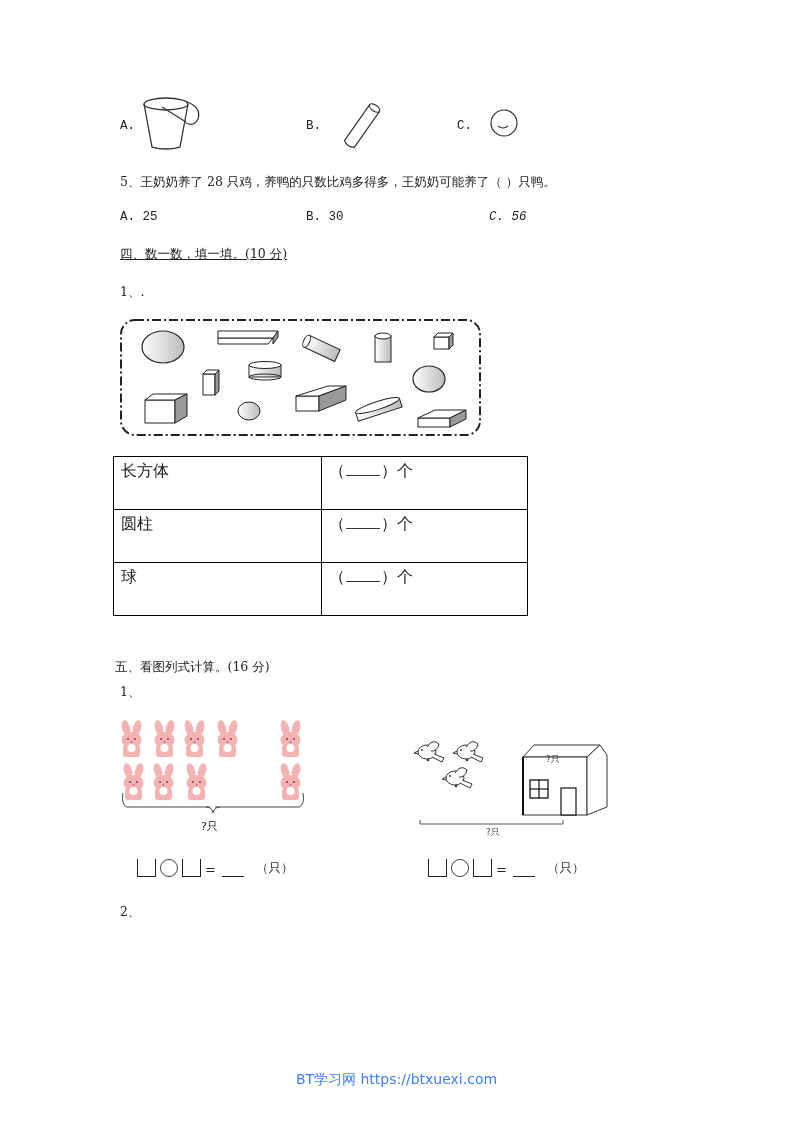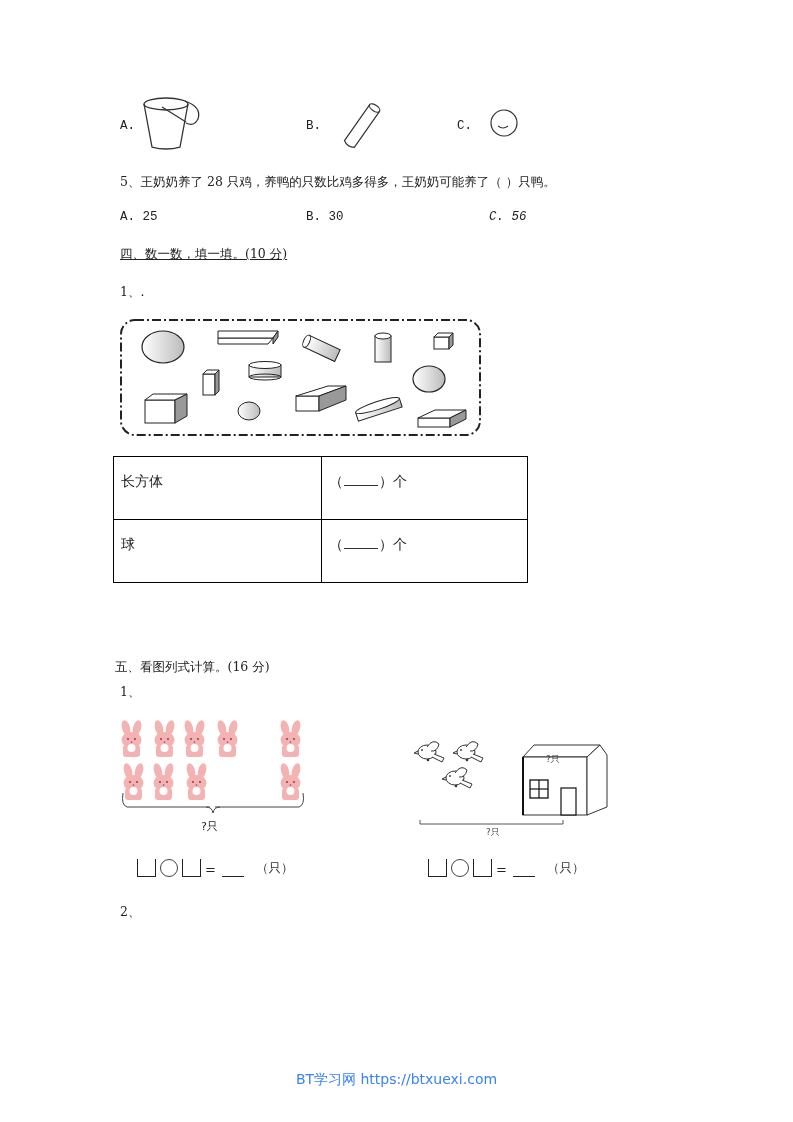--- a/index.html
+++ b/index.html
@@ -2,22 +2,22 @@
 <html><head>
 <meta charset="utf-8">
 <style>
   html, body { margin: 0; padding: 0; background: #ffffff; }
   body { width: 793px; height: 1122px; position: relative; overflow: hidden;
          font-family: "DejaVu Serif", "Liberation Serif", serif; color: #222; }
   .abs { position: absolute; }
   .txt { font-size: 12.5px; white-space: nowrap; line-height: 16px; }
   .mono { font-family: "Liberation Mono", "DejaVu Sans Mono", monospace; }
   table.count { position: absolute; left: 113px; top: 456px; border-collapse: collapse; }
-  table.count td { border: 1px solid #000; height: 46px; vertical-align: top; padding: 16px 7px 0 7px;
-                   font-size: 14px; line-height: 16px; }
+  table.count td { border: 1px solid #000; height: 46px; vertical-align: top; padding: 6px 7px 0 7px;
+                   font-size: 16px; line-height: 16px; }
   table.count td.name { width: 193px; }
   table.count td.ans { width: 191px; }
   .blank { display: inline-block; width: 34px; border-bottom: 1px solid #333; height: 11px; margin: 0 1px; vertical-align: baseline; }
   .footer { font-family: "DejaVu Sans", "Liberation Sans", sans-serif; font-size: 14px; color: #3b82f6; }
   .eq-box { display: inline-block; width: 17px; height: 17px; border: 1.2px solid #222; border-top: none; vertical-align: bottom; }
   .eq-circle { display: inline-block; width: 16px; height: 16px; border: 1px solid #444; border-radius: 50%; vertical-align: bottom; margin: 0 4px; }
   .eq-line { display: inline-block; width: 22px; border-bottom: 1.2px solid #222; vertical-align: bottom; margin: 0 8px 0 6px; }
   .eq-sign { display: inline-block; font-size: 13px; vertical-align: bottom; margin-left: 4px; }
   .equation { display: flex; align-items: flex-end; }
   .equation .unit { font-size: 12.5px; margin-left: 4px; color: #333; }
@@ -128,20 +128,24 @@
     </g>
 </svg>
 
 <table class="count">
   <tbody>
       <tr>
     <td class="name">长方体</td>
     <td class="ans"><span>（</span><span class="blank"></span><span>）个</span></td>
   </tr>
   <tr>
+    <td class="name">圆柱</td>
+    <td class="ans"><span>（</span><span class="blank"></span><span>）个</span></td>
+  </tr>
+  <tr>
     <td class="name">球</td>
     <td class="ans"><span>（</span><span class="blank"></span><span>）个</span></td>
   </tr>
 </tbody>
   </table>
 
 <div class="abs txt" style="left:115px; top:648px;margin-top:11px;">五、看图列式计算。(16 分)</div>
 <div class="abs txt" style="left:120px; top:684px;">1、</div>
 
 <svg class="abs" style="left:115px; top:715px;" width="200" height="120">

